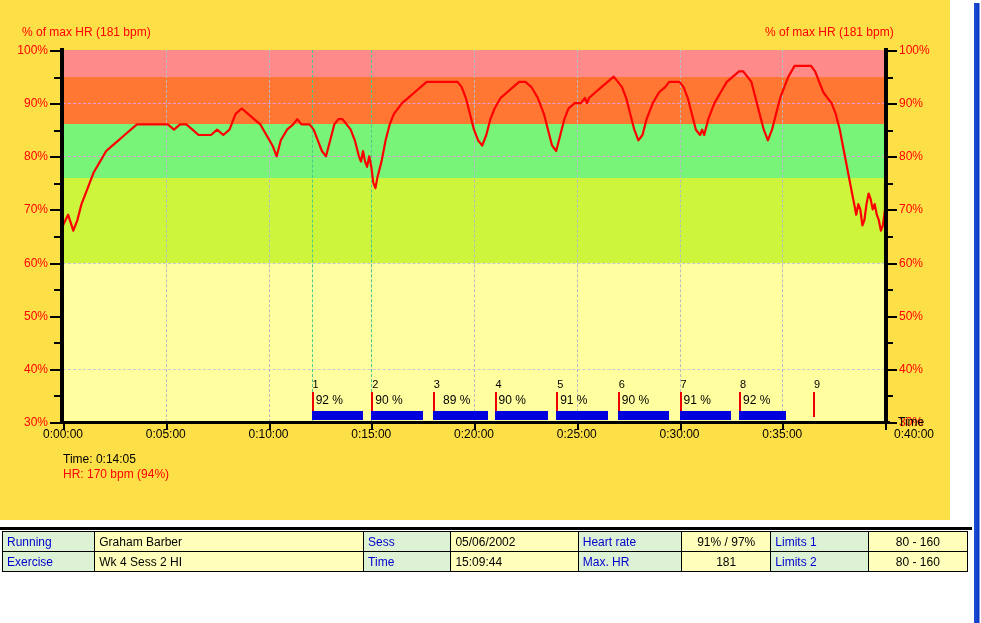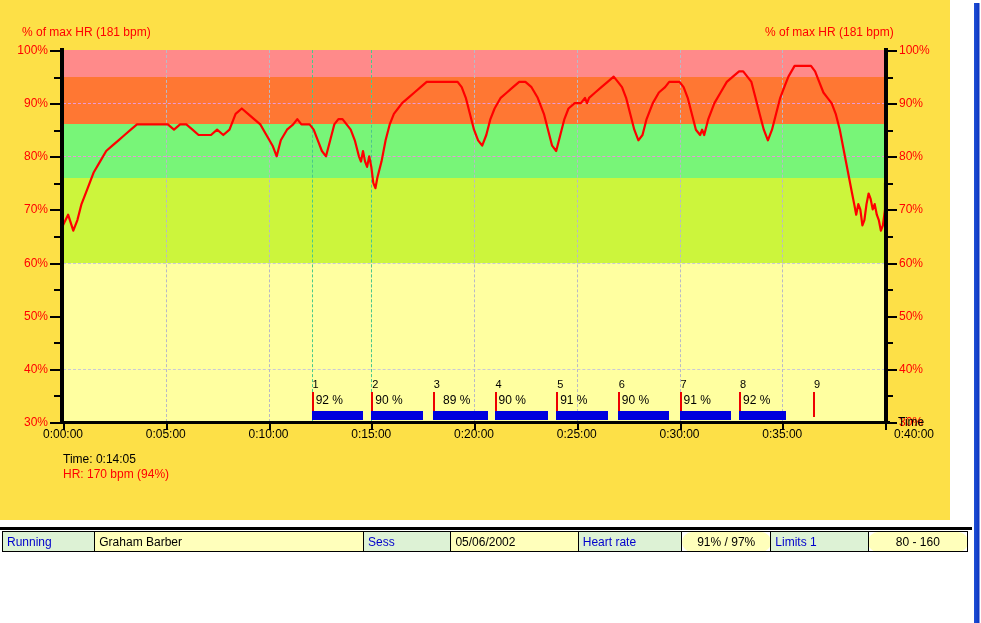--- a/index.html
+++ b/index.html
@@ -213,21 +213,21 @@
     white-space: nowrap;
   }
   td.lbl {
     background: #ddf2d5;
     color: #0000cc;
   }
   td.val {
     background: #ffffbb;
     color: #000000;
   }
-  td.val.ctr { text-align: center; border-radius: 10px; }
+  td.val.ctr { text-align: center; }
   td.blank {
     background: #ddf2d5;
     border: 1px solid #000000;
   }
 
   #table-top-rule {
     position: absolute;
     left: 0; top: 527px;
     width: 972px; height: 3px;
     background: #000000;
@@ -409,16 +409,26 @@
         <tr>
           <td class="lbl">Running</td>
           <td class="val">Graham Barber</td>
           <td class="lbl">Sess</td>
           <td class="val">05/06/2002</td>
           <td class="lbl">Heart rate</td>
           <td class="val ctr">91% / 97%</td>
           <td class="lbl">Limits 1</td>
           <td class="val ctr">80 - 160</td>
         </tr>
+        <tr>
+          <td class="lbl">Exercise</td>
+          <td class="val">Wk 4 Sess 2 HI</td>
+          <td class="lbl">Time</td>
+          <td class="val">15:09:44</td>
+          <td class="lbl">Max. HR</td>
+          <td class="val ctr">181</td>
+          <td class="lbl">Limits 2</td>
+          <td class="val ctr">80 - 160</td>
+        </tr>
       </tbody>
   </table>
 
 </div>
 
 </body></html>

